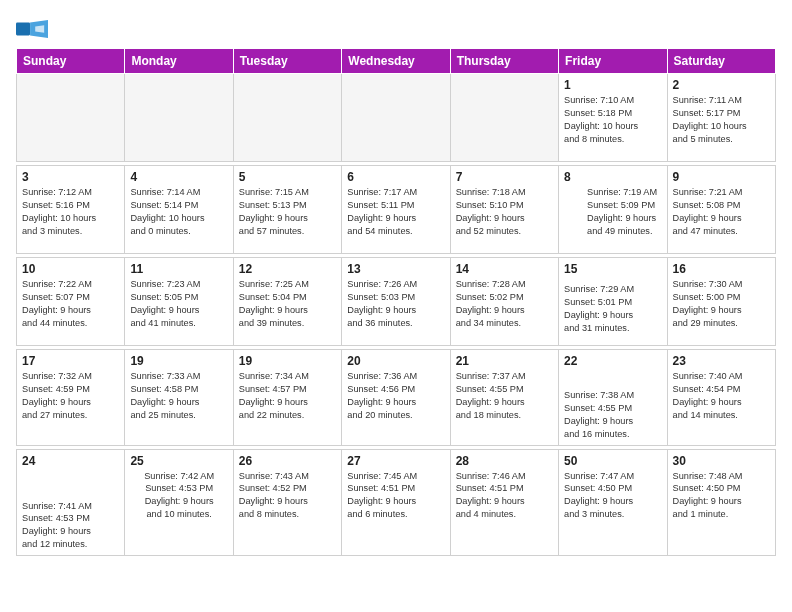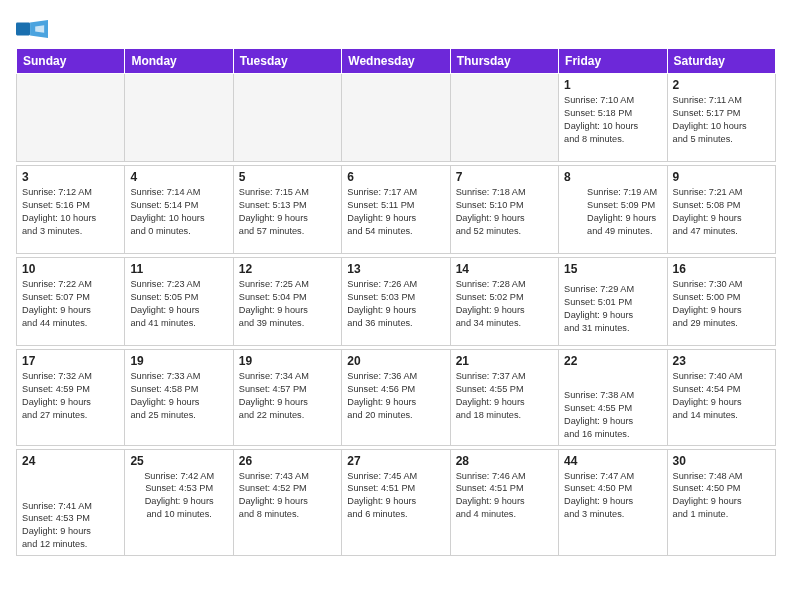--- a/index.html
+++ b/index.html
@@ -50,21 +50,21 @@
       font-size: 14px;
       color: #444;
       margin-top: 2px;
     }
     .calendar {
       width: 100%;
       border-collapse: collapse;
       table-layout: fixed;
     }
     .calendar th {
-      background: #6d28d9;
+      background: #a21caf;
       color: #fff;
       text-align: left;
       padding: 5px 6px;
       font-size: 12px;
       font-weight: bold;
       border: 1px solid #fff;
     }
     .calendar td {
       vertical-align: top;
       padding: 4px 5px;
@@ -348,21 +348,21 @@
 and 6 minutes.</div>
           </td>
           <td>
             <span class="day-num">28</span>
             <div class="day-info" style="white-space: pre-line;">Sunrise: 7:46 AM
 Sunset: 4:51 PM
 Daylight: 9 hours
 and 4 minutes.</div>
           </td>
           <td>
-            <span class="day-num">44</span>
+            <span class="day-num">50</span>
             <div class="day-info" style="white-space: pre-line;">Sunrise: 7:47 AM
 Sunset: 4:50 PM
 Daylight: 9 hours
 and 3 minutes.</div>
           </td>
           <td>
             <span class="day-num">30</span>
             <div class="day-info" style="white-space: pre-line;">Sunrise: 7:48 AM
 Sunset: 4:50 PM
 Daylight: 9 hours

